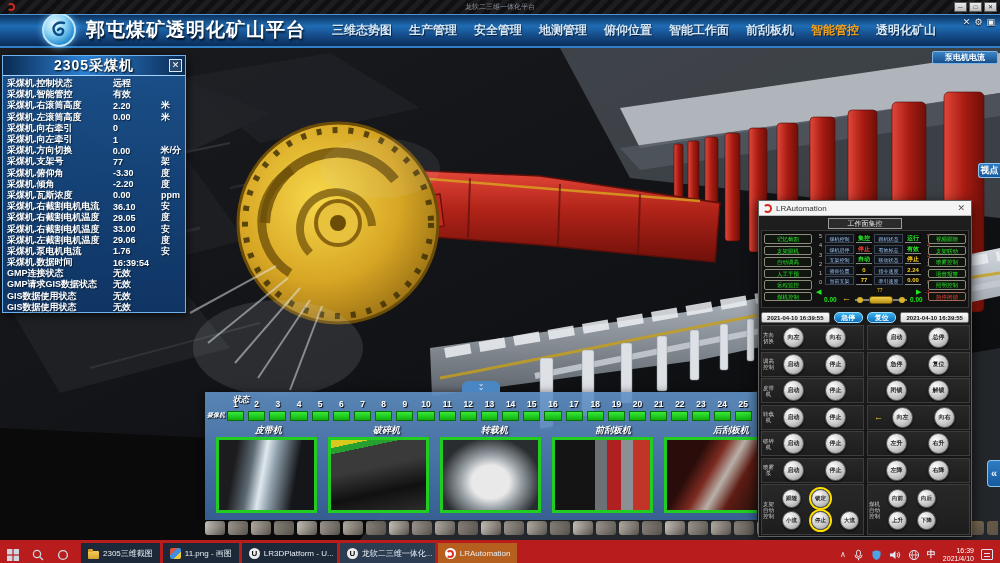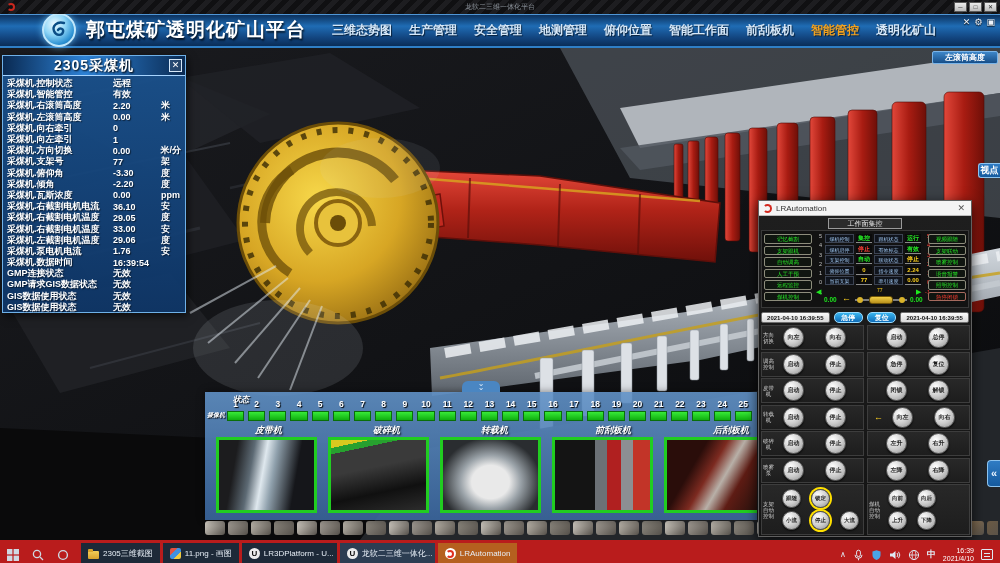--- a/index.html
+++ b/index.html
@@ -199,21 +199,21 @@
         <div class="nav-item">前刮板机</div>
         <div class="nav-item active">智能管控</div>
         <div class="nav-item">透明化矿山</div>
       </div>
     <div class="hdr-tools">
       <span class="hdr-tool">✕</span>
       <span class="hdr-tool">⚙</span>
       <span class="hdr-tool">▣</span>
     </div>
   </div>
-  <div class="edit-btn">左滚筒高度</div>
+  <div class="edit-btn">泵电机电流</div>
 
   <div class="viewport">
     <svg width="1000" height="492" viewBox="0 0 1000 492">
       <defs>
         <linearGradient id="rockg" x1="0" y1="0" x2="1" y2="1">
           <stop offset="0" stop-color="#1a1b1f"></stop>
             <stop offset="1" stop-color="#0a0b0d"></stop>
         </linearGradient>
         <linearGradient id="steel" x1="0" y1="0" x2="0" y2="1">
           <stop offset="0" stop-color="#d2d8de"></stop>

